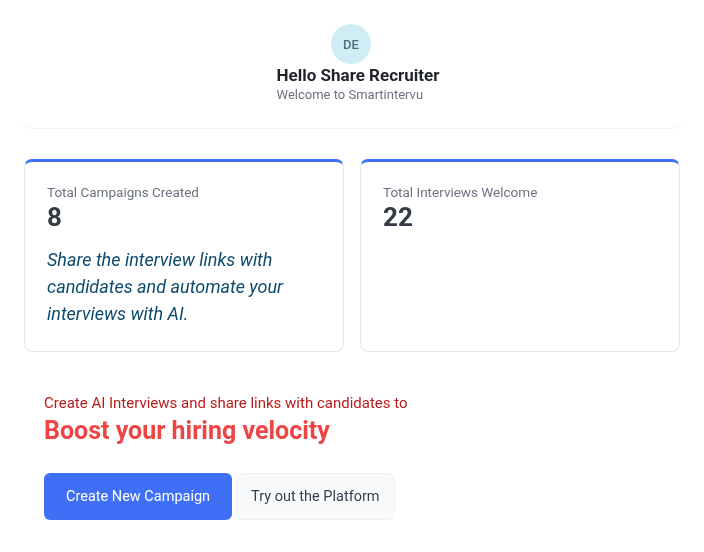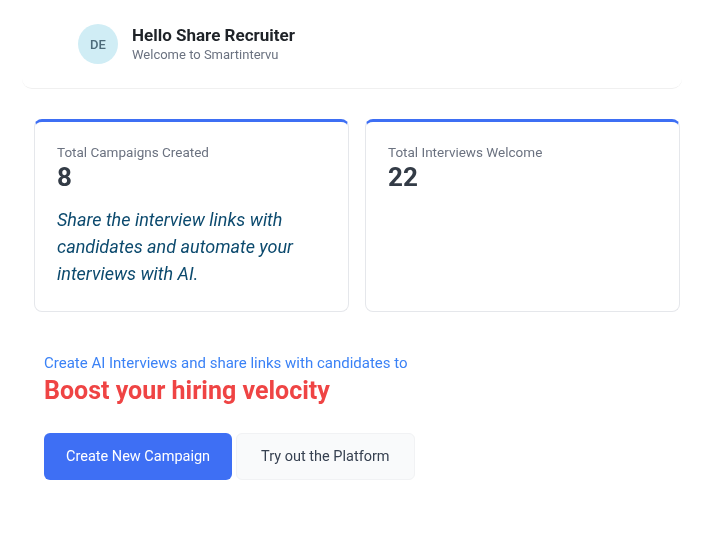--- a/index.html
+++ b/index.html
@@ -14,20 +14,21 @@
       height: 552px;
       overflow: hidden;
     }
     .header {
       display: flex;
       align-items: center;
       padding: 24px 44px 24px 56px;
       border-bottom: 1px solid #f0f0f0;
       border-radius: 0 0 10px 10px;
       margin: 0 22px;
+      flex-direction: column;
     }
     .avatar {
       width: 40px;
       height: 40px;
       border-radius: 50%;
       background: #d0edf5;
       color: #4d6b7a;
       display: flex;
       align-items: center;
       justify-content: center;
@@ -46,21 +47,21 @@
       line-height: 1.3;
     }
     .header-subtitle {
       font-size: 13px;
       color: #6b7280;
       line-height: 1.4;
     }
     .stats-row {
       display: flex;
       gap: 16px;
-      padding: 30px 24px 0 34px;
+      padding: 30px 24px 0 24px;
     }
     .stat-card {
       flex: 1;
       border: 1px solid #e5e7eb;
       border-top: 3px solid #3e6ff4;
       border-radius: 8px;
       padding: 22px 22px 24px 22px;
       background: #fff;
     }
     .stat-label {
@@ -78,21 +79,21 @@
       font-size: 18px;
       color: #0c4a6e;
       line-height: 1.5;
       font-style: italic;
     }
     .cta-section {
       padding: 42px 44px 0 44px;
     }
     .cta-pretitle {
       font-size: 15px;
-      color: #3b82f6;
+      color: #b91c1c;
       margin-bottom: 4px;
     }
     .cta-title {
       font-size: 25px;
       font-weight: 700;
       color: #ef4444;
       margin-bottom: 28px;
     }
     .cta-buttons {
       display: flex;
@@ -107,21 +108,21 @@
       font-size: 14.5px;
       font-weight: 400;
       cursor: pointer;
       font-family: inherit;
     }
     .btn-secondary {
       background: #f9fafb;
       color: #374151;
       border: 1px solid #f1f2f4;
       border-radius: 6px;
-      padding: 14px 24px;
+      padding: 14px 14px;
       font-size: 14.5px;
       font-weight: 400;
       cursor: pointer;
       font-family: inherit;
     }
   </style>
 </head>
 <body>
 
 <div class="header">

